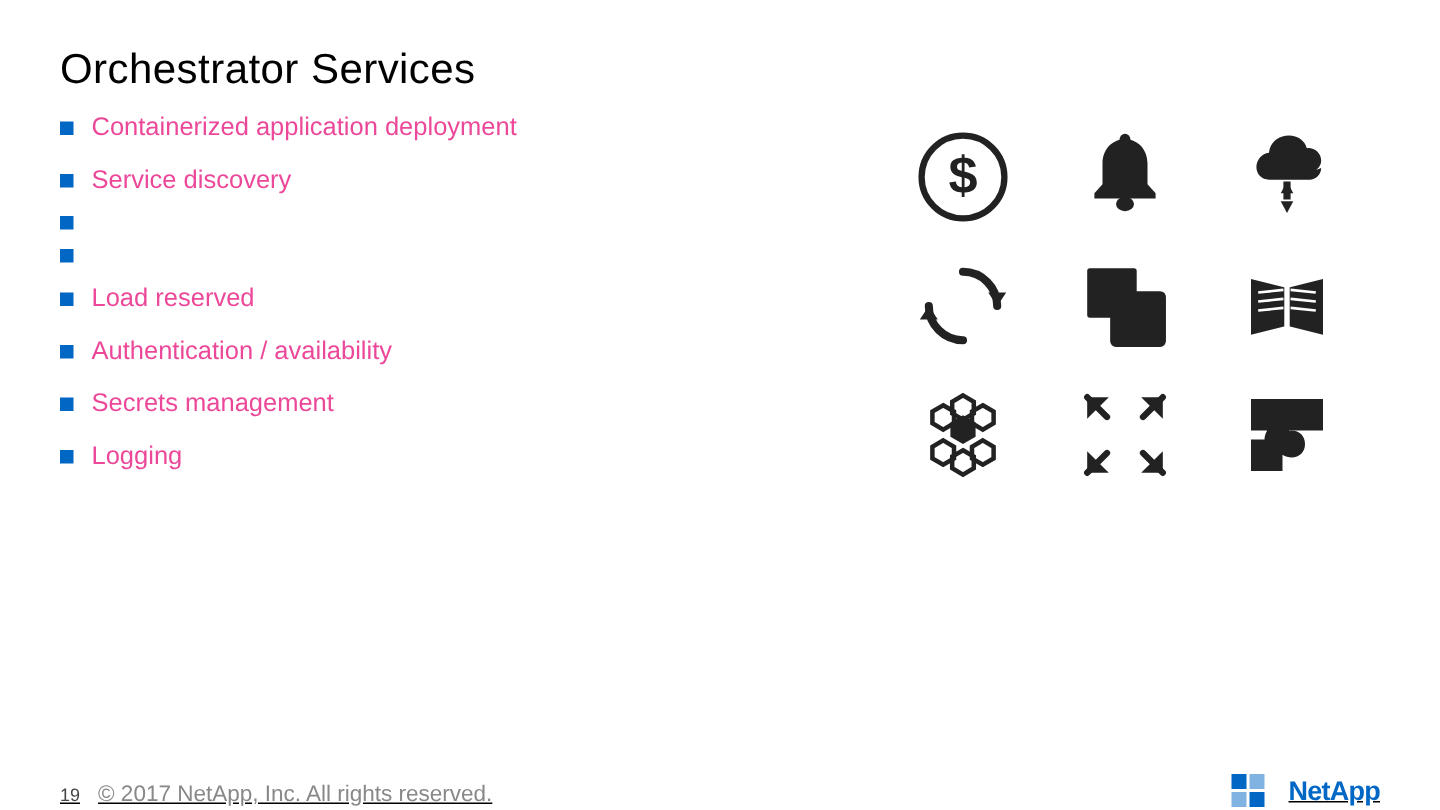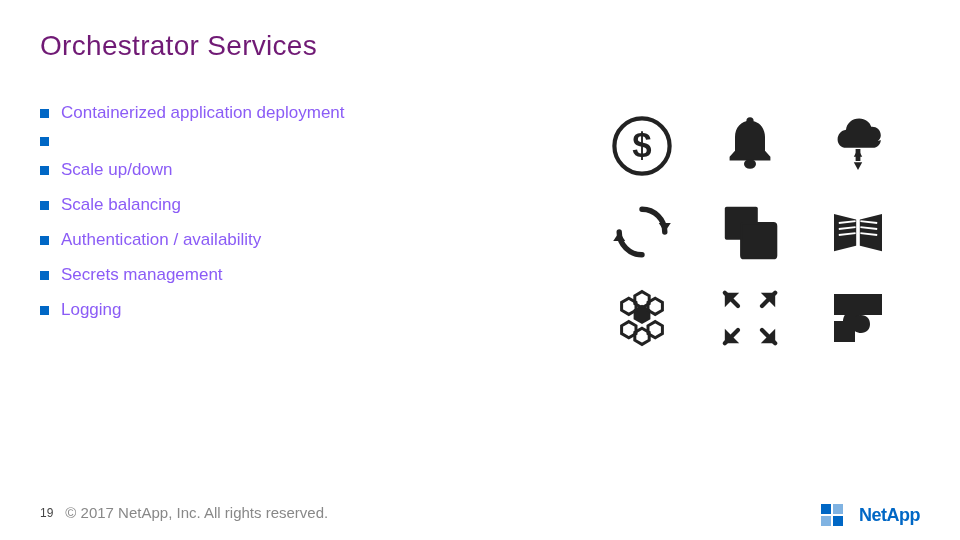--- a/index.html
+++ b/index.html
@@ -16,42 +16,42 @@
     .slide {
       width: 960px;
       height: 540px;
       padding: 30px 40px 20px 40px;
       position: relative;
     }
 
     .title {
       font-size: 28px;
       font-weight: 400;
-      color: #701a75;
-      margin-bottom: 40px;
+      color: #000000;
+      margin-bottom: 12px;
       letter-spacing: 0.3px;
     }
 
     .content-area {
       display: flex;
       flex-direction: row;
       width: 100%;
     }
 
     .bullet-list {
       flex: 1;
       list-style: none;
       padding: 0;
     }
 
     .bullet-list li {
       display: flex;
       align-items: center;
       font-size: 17px;
-      color: #8b5cf6;
+      color: #ec4899;
       margin-bottom: 13px;
       line-height: 1.3;
     }
 
     .bullet-square {
       display: inline-block;
       width: 9px;
       height: 9px;
       background: #0067C5;
       margin-right: 12px;
@@ -85,26 +85,27 @@
     }
 
     .icon-wrap svg {
       width: 60px;
       height: 60px;
       fill: #222222;
     }
 
     .footer {
       position: absolute;
-      bottom: 14px;
+      bottom: 2px;
       left: 40px;
       right: 40px;
       display: flex;
-      align-items: flex-start;
+      align-items: flex-end;
       justify-content: space-between;
+      text-decoration: underline;
     }
 
     .footer-left {
       display: flex;
       align-items: center;
       gap: 12px;
     }
 
     .footer-page {
       font-size: 12px;
@@ -153,28 +154,31 @@
 
   <div class="content-area">
 
     <ul class="bullet-list">
     <li>
           <span class="bullet-square"></span>
           <span>Containerized application deployment</span>
         </li>
         <li>
           <span class="bullet-square"></span>
-        </li>
-        <li>
-          <span class="bullet-square"></span>
-          <span>Scale up/down</span>
-        </li>
-        <li>
-          <span class="bullet-square"></span>
-          <span>Scale balancing</span>
+          <span>Service discovery</span>
+        </li>
+        <li>
+          <span class="bullet-square"></span>
+        </li>
+        <li>
+          <span class="bullet-square"></span>
+        </li>
+        <li>
+          <span class="bullet-square"></span>
+          <span>Load reserved</span>
         </li>
         <li>
           <span class="bullet-square"></span>
           <span>Authentication / availability</span>
         </li>
         <li>
           <span class="bullet-square"></span>
           <span>Secrets management</span>
         </li>
         <li>

